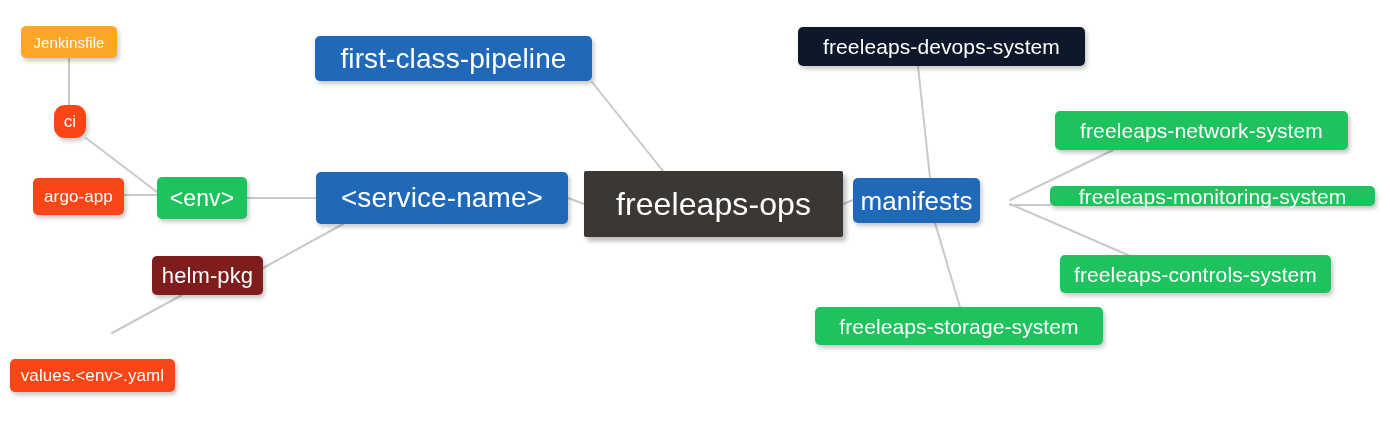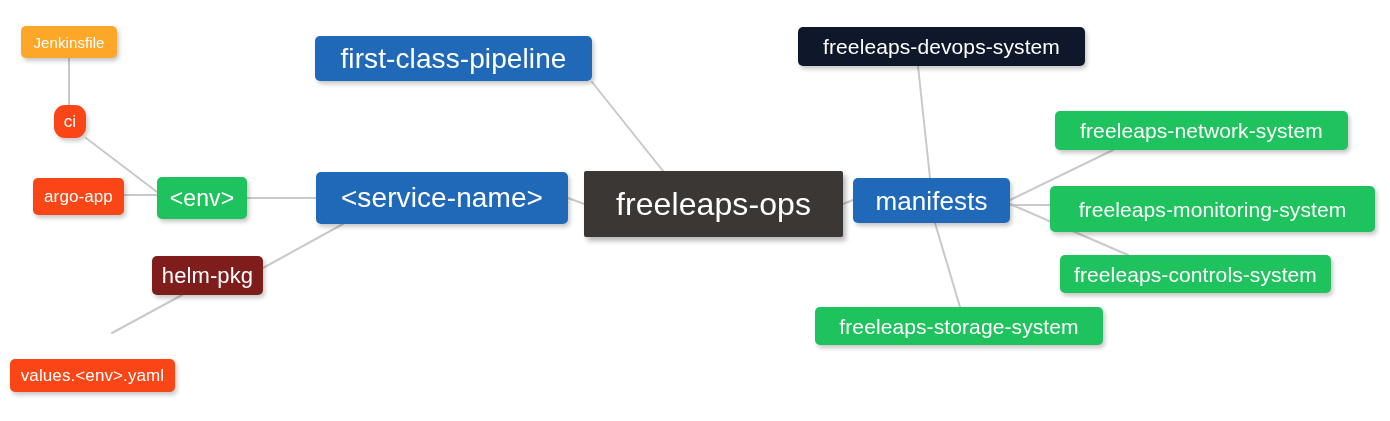--- a/index.html
+++ b/index.html
@@ -70,36 +70,36 @@
   <div id="node-layer">
       <div class="node root" style="left: 584px; top: 171px; width: 259px; height: 66px; background: rgb(59, 55, 53); font-size: 32px;">
         <span class="node-label">freeleaps-ops</span>
       </div>
       <div class="node" style="left: 315px; top: 36px; width: 277px; height: 45px; background: rgb(32, 105, 185); font-size: 28px;">
         <span class="node-label">first-class-pipeline</span>
       </div>
       <div class="node" style="left: 316px; top: 172px; width: 252px; height: 52px; background: rgb(32, 105, 185); font-size: 28px;">
         <span class="node-label">&lt;service-name&gt;</span>
       </div>
-      <div class="node" style="left: 853px; top: 178px; width: 157px; height: 45px; background: rgb(32, 105, 185); font-size: 26px;">
+      <div class="node" style="left: 853px; top: 178px; width: 127px; height: 45px; background: rgb(32, 105, 185); font-size: 26px;">
         <span class="node-label">manifests</span>
       </div>
       <div class="node" style="left: 157px; top: 177px; width: 90px; height: 42px; background: rgb(30, 195, 94); font-size: 23px;">
         <span class="node-label">&lt;env&gt;</span>
       </div>
       <div class="node" style="left: 152px; top: 256px; width: 111px; height: 39px; background: #7f1d1d; font-size: 22px; align-items: center;">
         <span class="node-label">helm-pkg</span>
       </div>
       <div class="node" style="left: 798px; top: 27px; width: 287px; height: 39px; background: #0f172a; font-size: 21px; justify-content: center;">
         <span class="node-label">freeleaps-devops-system</span>
       </div>
       <div class="node" style="left: 1055px; top: 111px; width: 293px; height: 39px; background: rgb(30, 195, 94); font-size: 21px;">
         <span class="node-label">freeleaps-network-system</span>
       </div>
-      <div class="node" style="left: 1050px; top: 186px; width: 325px; height: 46px; background: rgb(30, 195, 94); font-size: 21px;">
+      <div class="node" style="left: 1050px; top: 186px; width: 325px; height: 20px; background: rgb(30, 195, 94); font-size: 21px;">
         <span class="node-label">freeleaps-monitoring-system</span>
       </div>
       <div class="node" style="left: 1060px; top: 255px; width: 271px; height: 38px; background: rgb(30, 195, 94); font-size: 21px;">
         <span class="node-label">freeleaps-controls-system</span>
       </div>
       <div class="node" style="left: 815px; top: 307px; width: 288px; height: 38px; background: rgb(30, 195, 94); font-size: 21px;">
         <span class="node-label">freeleaps-storage-system</span>
       </div>
       <div class="node" style="left: 54px; top: 105px; width: 32px; height: 33px; background: rgb(250, 70, 22); font-size: 17px; border-radius: 11px;">
         <span class="node-label">ci</span>

